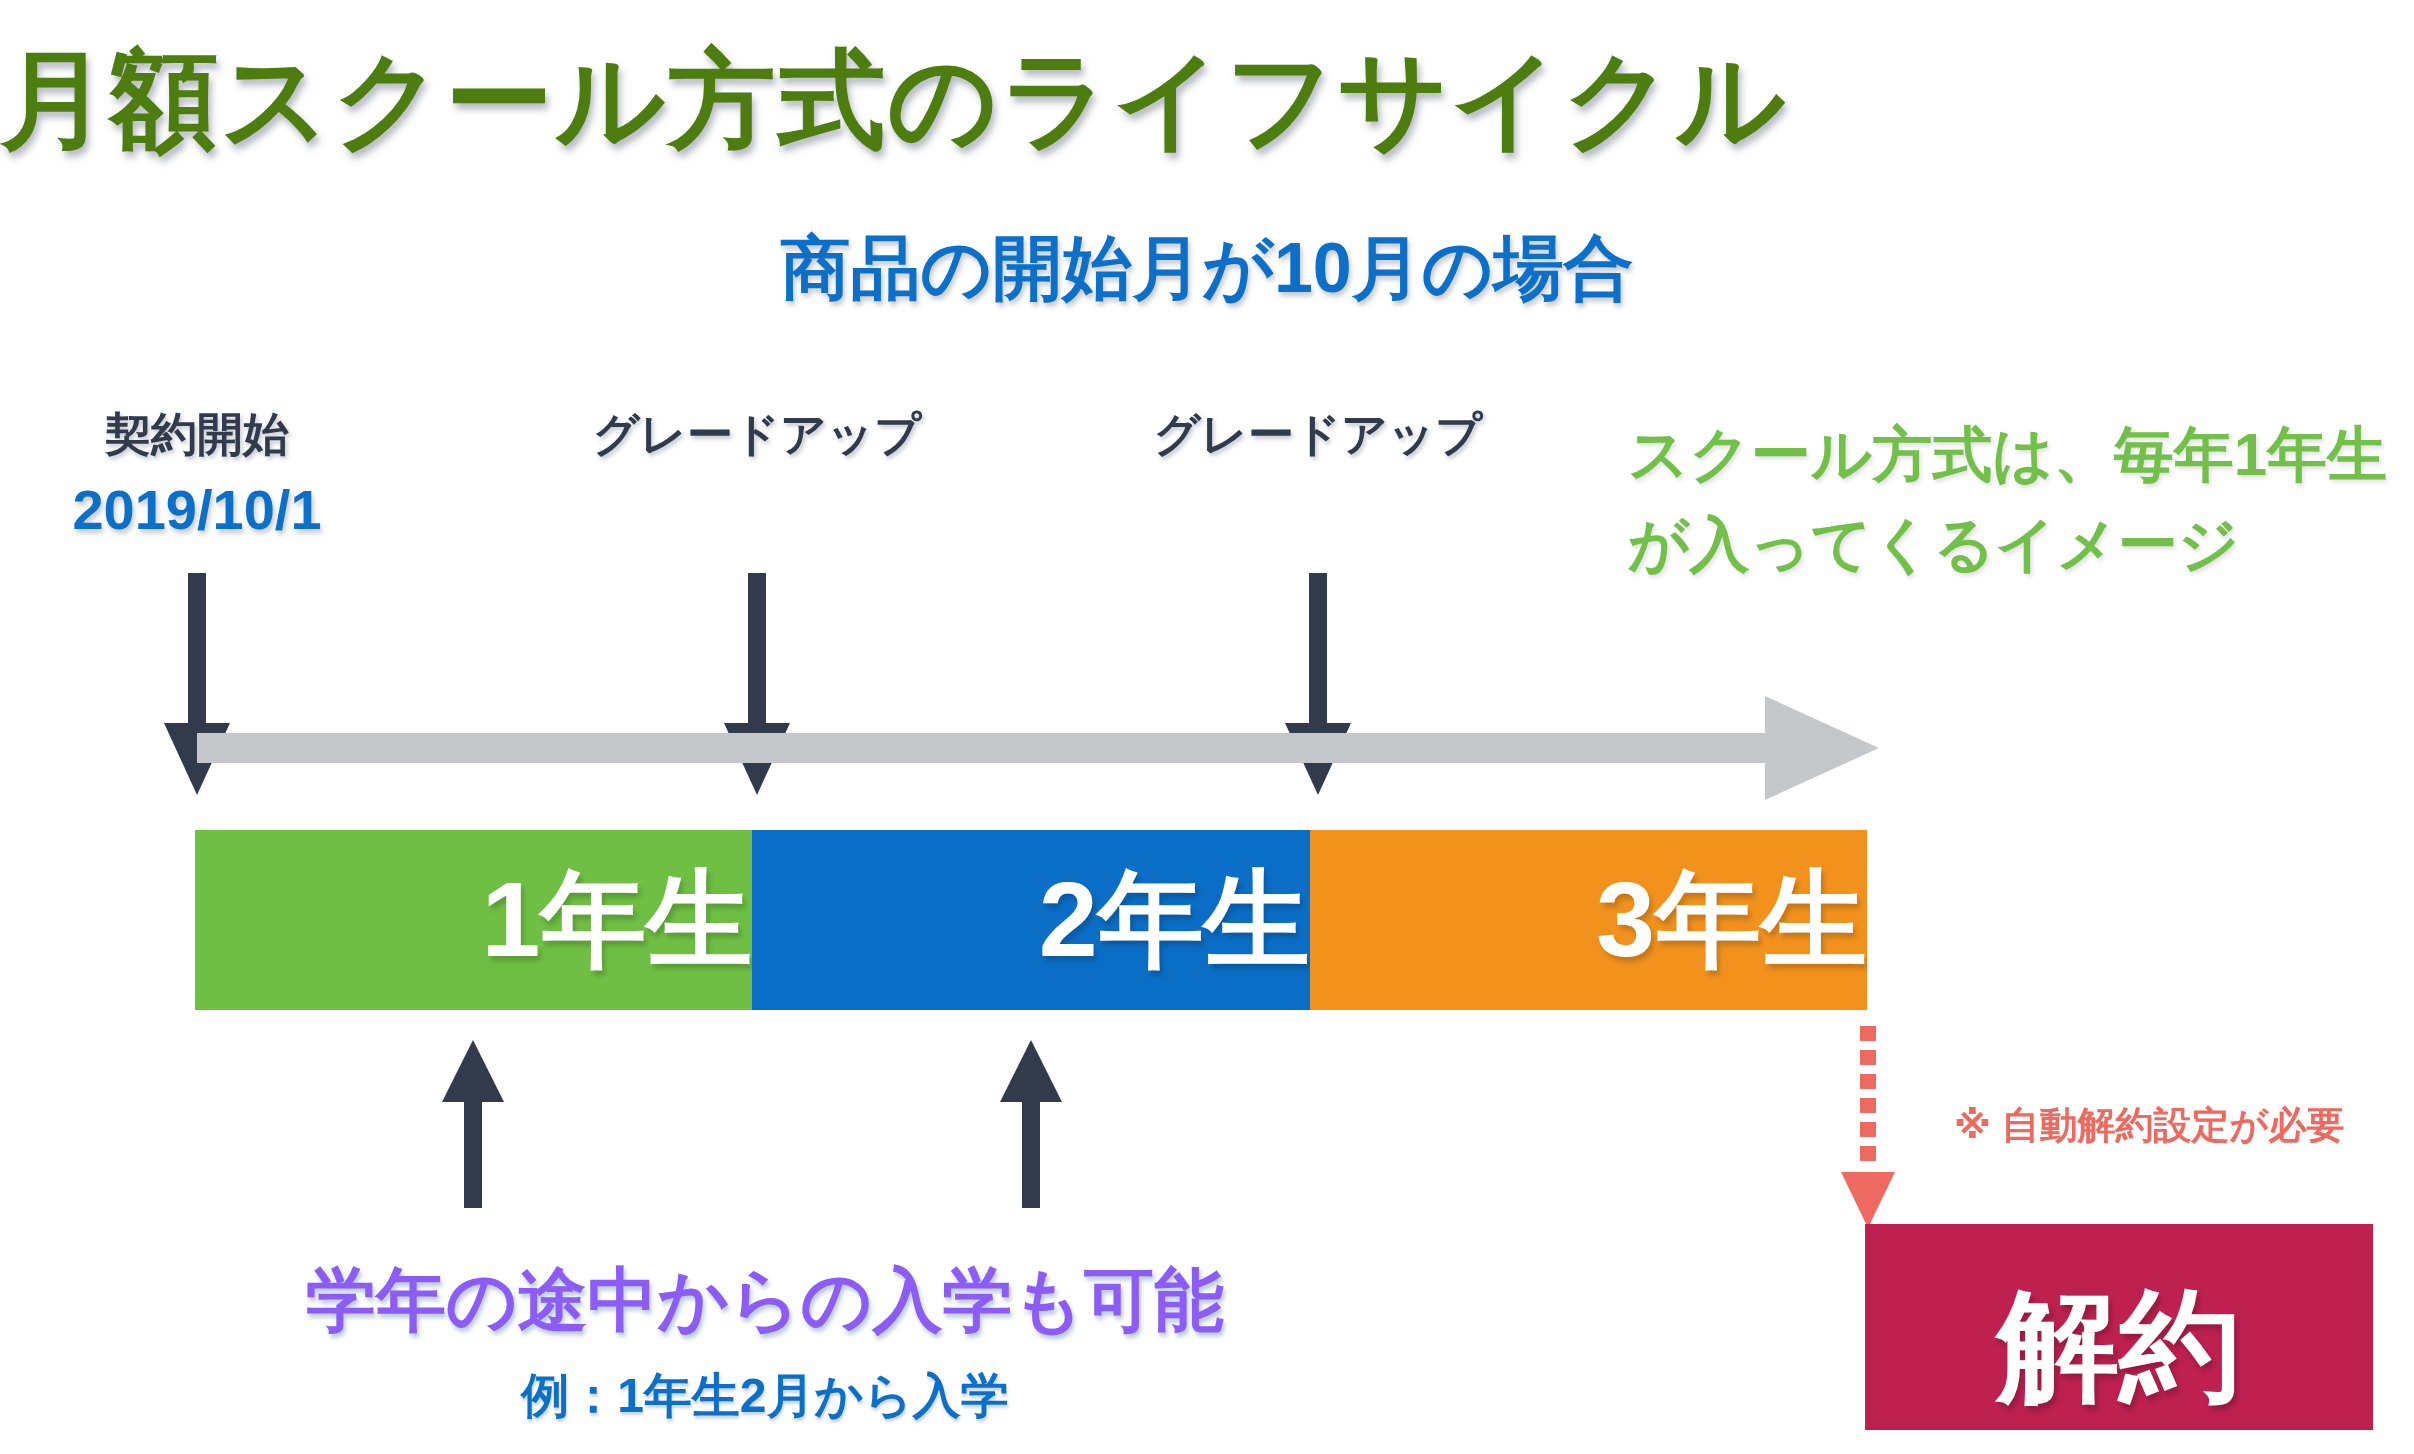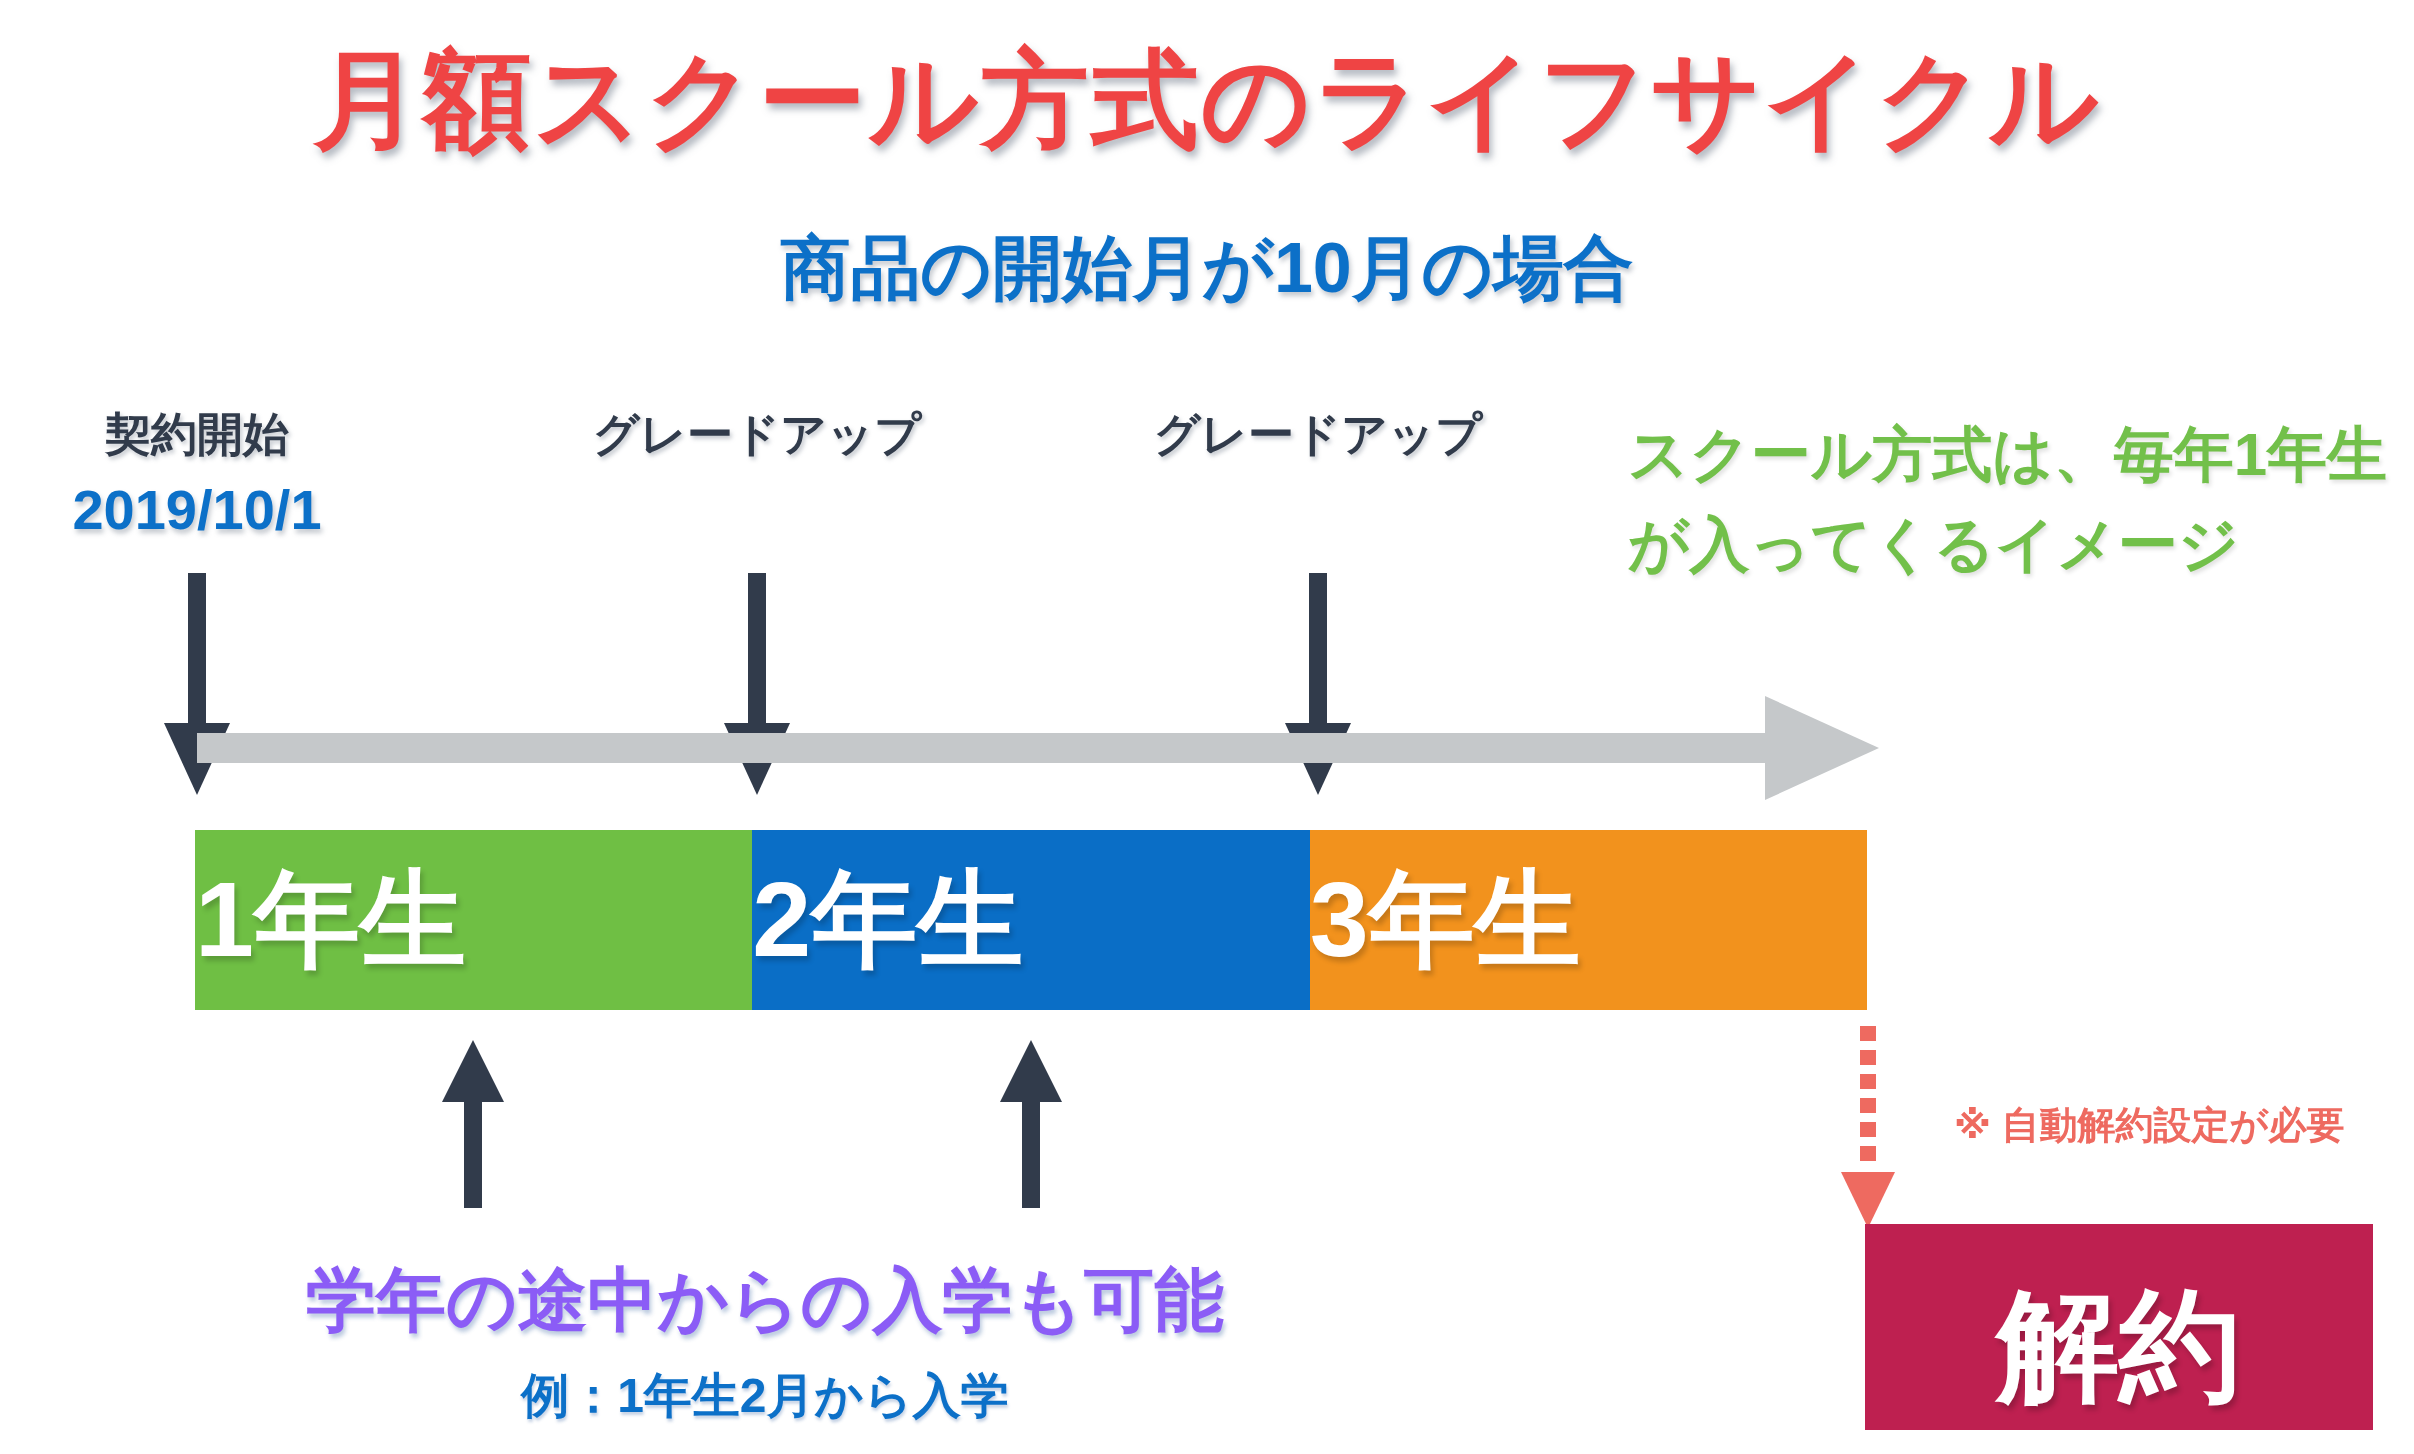--- a/index.html
+++ b/index.html
@@ -7,22 +7,22 @@
   .stage{
     position:relative;width:2414px;height:1454px;background:#ffffff;
     font-family:"Liberation Sans","DejaVu Sans",sans-serif;
     overflow:hidden;
   }
   .abs{position:absolute;}
   .b{font-weight:800;}
 
   
   .title{
-    left:0;right:0;top:28px;text-align:center;
-    font-size:108px;letter-spacing:2px;color:#ef4444;
+    left:0;right:0;top:28px;
+    font-size:108px;letter-spacing:2px;color:#4d7c0f;
     text-shadow:3px 6px 7px rgba(110,120,135,.5);
   }
   .subtitle{
     left:0;right:0;top:222px;text-align:center;
     font-size:70px;color:#0c70c8;
     text-shadow:2px 4px 5px rgba(110,120,135,.4);
   }
 
   
   .milestone{top:408px;width:600px;text-align:center;}
@@ -49,21 +49,21 @@
   .da-3 .shaft{left:1309px;} .da-3 .head{left:1285px;}
 
   
   .timeline-bar{left:197px;top:733px;width:1570px;height:30px;background:#c5c8ca;}
   .timeline-head{left:1765px;top:696px;width:0;height:0;
     border-top:52px solid transparent;border-bottom:52px solid transparent;
     border-left:114px solid #c5c8ca;}
 
   
   .segments{left:195px;top:830px;width:1672px;height:180px;display:flex;}
-  .segment{flex:1 1 0;display:flex;align-items:center;justify-content:flex-start;}
+  .segment{flex:1 1 0;display:flex;align-items:center;justify-content:flex-end;}
   .segment .seg-label{font-size:106px;color:#ffffff;font-weight:800;
     text-shadow:3px 5px 5px rgba(0,0,0,.18);}
 
   
   .up-arrow .head{position:absolute;width:0;height:0;top:1040px;
     border-left:31px solid transparent;border-right:31px solid transparent;
     border-bottom:62px solid #313b4b;}
   .up-arrow .shaft{position:absolute;width:18px;height:108px;top:1100px;background:#313b4b;}
   .ua-1 .head{left:442px;} .ua-1 .shaft{left:464px;}
   .ua-2 .head{left:1000px;} .ua-2 .shaft{left:1022px;}

